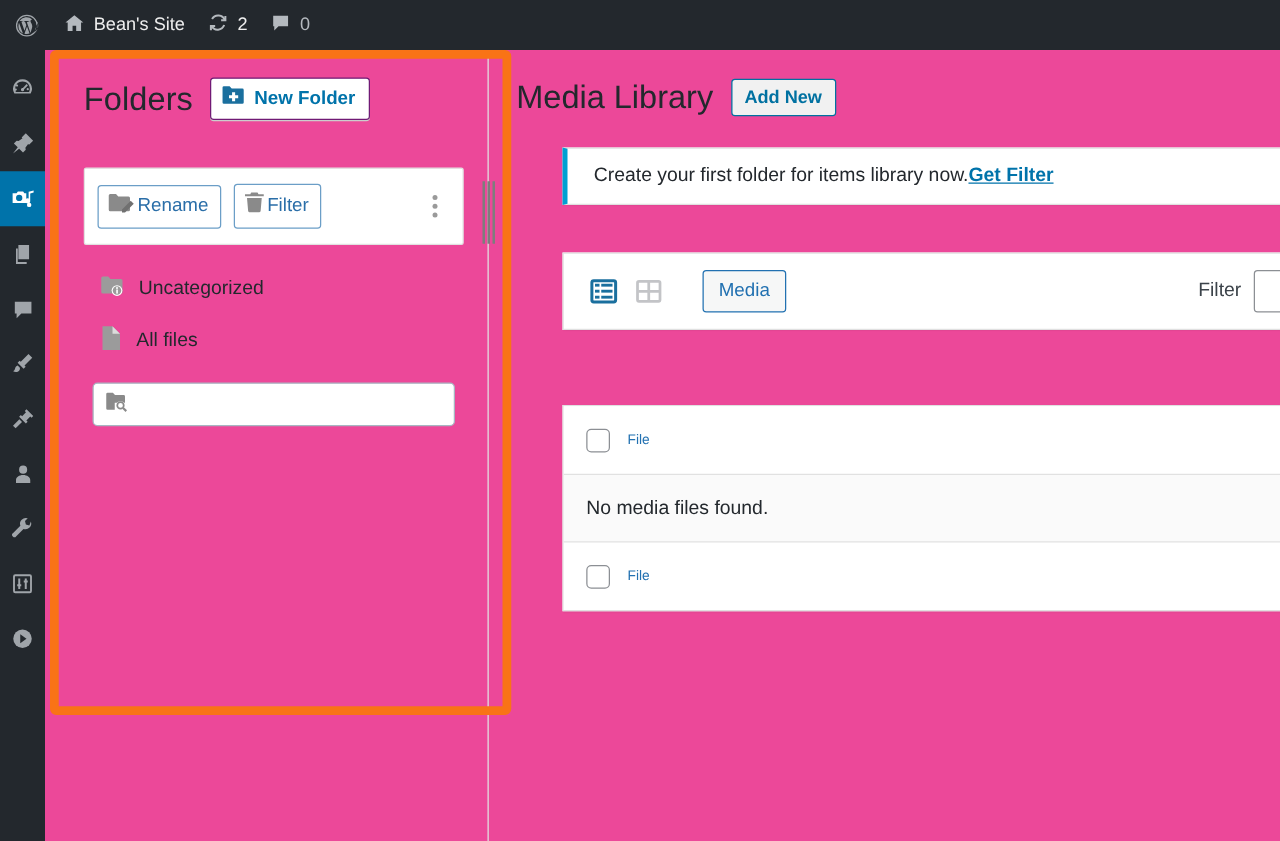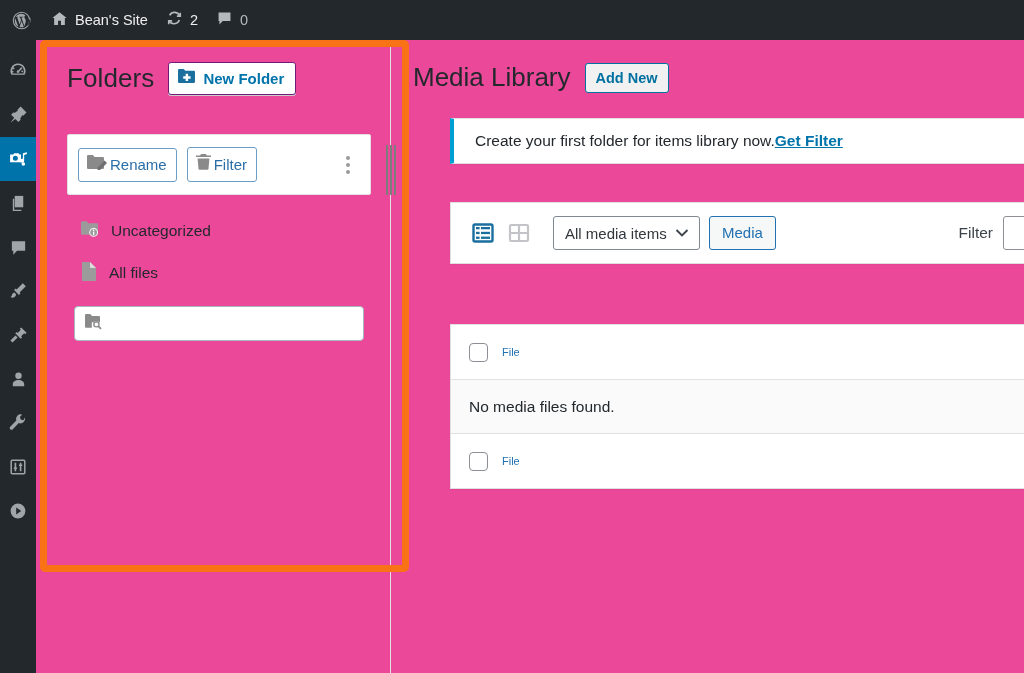--- a/index.html
+++ b/index.html
@@ -495,30 +495,20 @@
             </svg>
           </span>
           <span class="vs-btn">
             <svg width="24" height="24" viewBox="0 0 24 24">
               <rect x="3" y="4" width="18" height="16" rx="1.2" fill="none" stroke="#c3c4c7" stroke-width="2.2"></rect>
               <path d="M12 4.6v14.8M3.6 12h16.8" stroke="#c3c4c7" stroke-width="2.2"></path>
             </svg>
           </span>
         </div>
 
-        <div class="select-wrap">
-          <select class="media-select">
-            <option>All media items</option>
-          </select>
-          <span class="select-chev">
-            <svg width="14" height="10" viewBox="0 0 14 10" fill="none" stroke="#3c434a" stroke-width="1.9">
-              <path d="M1.5 2 7 7.5 12.5 2"></path>
-            </svg>
-          </span>
-        </div>
 
         <button class="filter-btn">Media</button>
 
         <div class="search-area">
           <span class="search-label">Filter</span>
           <input class="search-input" type="text" value="" placeholder="" style="">
         </div>
       </div>
 
       <div class="table">

